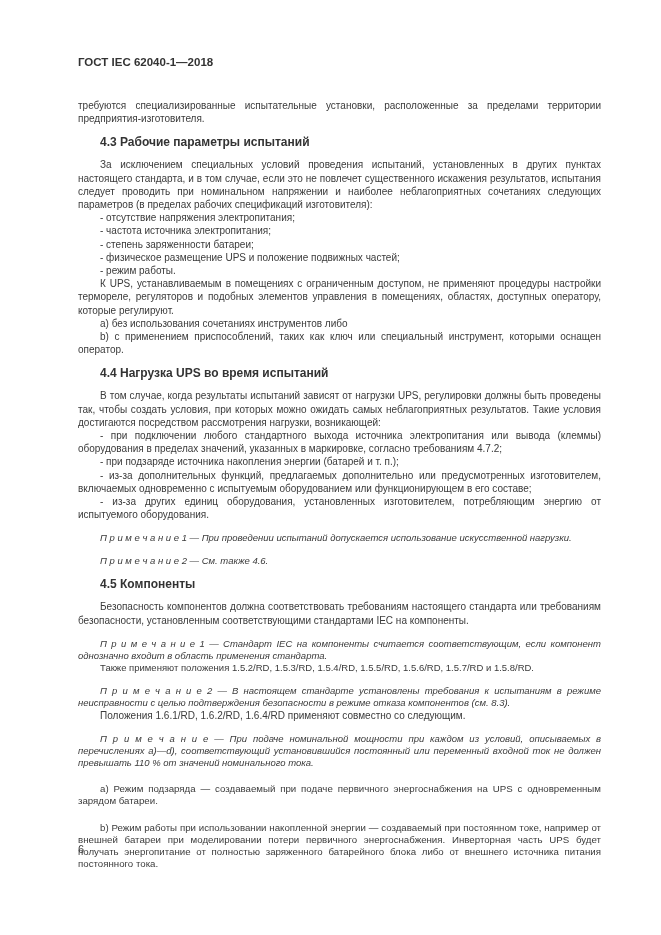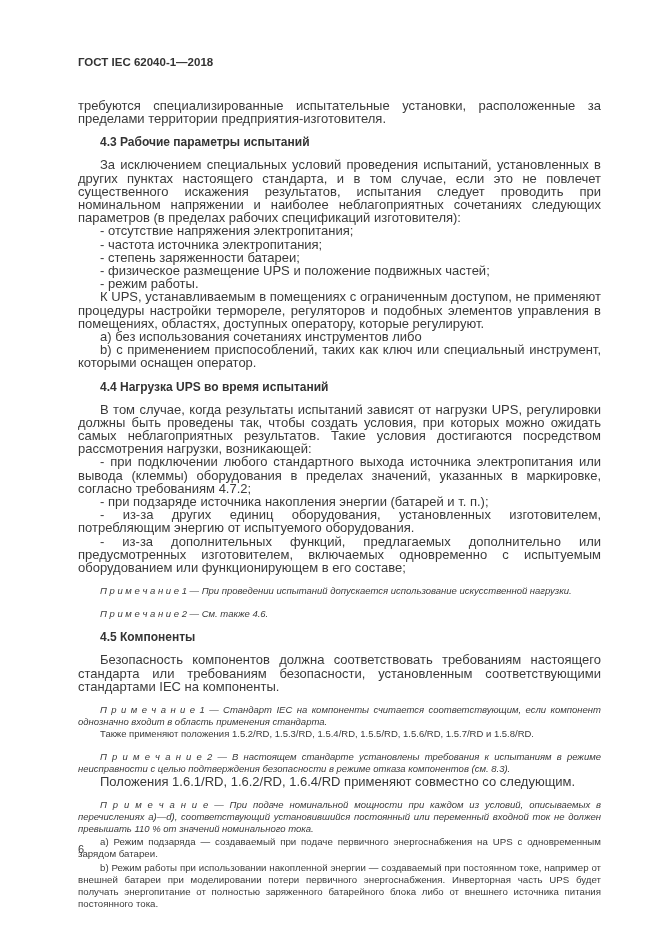--- a/index.html
+++ b/index.html
@@ -19,21 +19,21 @@
     overflow: hidden;
   }
   .doc-header {
     font-size: 11.5px;
     font-weight: bold;
     color: #333333;
     margin: 0 0 31px 0;
   }
   p {
     margin: 0;
-    font-size: 13px;
+    font-size: 10px;
     line-height: 13.2px;
     text-align: justify;
     text-indent: 22px;
   }
   p.noindent { text-indent: 0; }
   .heading {
     font-size: 12px;
     line-height: 13px;
     font-weight: bold;
     margin: 11px 0 9px 0;
@@ -47,21 +47,21 @@
     font-style: italic;
   }
   .note-cont {
     font-size: 9.5px;
     line-height: 12px;
     margin-top: 0;
   }
   .small-item {
     font-size: 9.7px;
     line-height: 12.2px;
-    margin-top: 1px;
+    margin-top: 14px;
   }
   .page-number {
     position: absolute;
     left: 78px;
     top: 843px;
     font-size: 11px;
     color: #3a3a3a;
   }
 </style>
 </head>
@@ -81,22 +81,22 @@
   <p>- физическое размещение UPS и положение подвижных частей;</p>
   <p>- режим работы.</p>
   <p>К UPS, устанавливаемым в помещениях с ограниченным доступом, не применяют процедуры настройки термореле, регуляторов и подобных элементов управления в помещениях, областях, доступных оператору, которые регулируют.</p>
   <p>a) без использования сочетаниях инструментов либо</p>
   <p>b) с применением приспособлений, таких как ключ или специальный инструмент, которыми оснащен оператор.</p>
 
   <div class="heading">4.4 Нагрузка UPS во время испытаний</div>
   <p>В том случае, когда результаты испытаний зависят от нагрузки UPS, регулировки должны быть проведены так, чтобы создать условия, при которых можно ожидать самых неблагоприятных результатов. Такие условия достигаются посредством рассмотрения нагрузки, возникающей:</p>
   <p>- при подключении любого стандартного выхода источника электропитания или вывода (клеммы) оборудования в пределах значений, указанных в маркировке, согласно требованиям 4.7.2;</p>
   <p>- при подзаряде источника накопления энергии (батарей и т. п.);</p>
+  <p>- из-за дополнительных функций, предлагаемых дополнительно или предусмотренных изготовителем, включаемых одновременно с испытуемым оборудованием или функционирующем в его составе;</p>
   <p>- из-за других единиц оборудования, установленных изготовителем, потребляющим энергию от испытуемого оборудования.</p>
-  <p>- из-за дополнительных функций, предлагаемых дополнительно или предусмотренных изготовителем, включаемых одновременно с испытуемым оборудованием или функционирующем в его составе;</p>
   <p class="note">П р и м е ч а н и е   1 — При проведении испытаний допускается использование искусственной нагрузки.</p>
   <p class="note">П р и м е ч а н и е   2 — См. также 4.6.</p>
 
   <div class="heading">4.5 Компоненты</div>
   <p>Безопасность компонентов должна соответствовать требованиям настоящего стандарта или требованиям безопасности, установленным соответствующими стандартами IEC на компоненты.</p>
   <p class="note">П р и м е ч а н и е   1 — Стандарт IEC на компоненты считается соответствующим, если компонент однозначно входит в область применения стандарта.</p>
   <p class="note-cont">Также применяют положения 1.5.2/RD, 1.5.3/RD, 1.5.4/RD, 1.5.5/RD, 1.5.6/RD, 1.5.7/RD и 1.5.8/RD.</p>
   <p class="note">П р и м е ч а н и е   2 — В настоящем стандарте установлены требования к испытаниям в режиме неисправности с целью подтверждения безопасности в режиме отказа компонентов (см. 8.3).</p>
 
   <p>Положения 1.6.1/RD, 1.6.2/RD, 1.6.4/RD применяют совместно со следующим.</p>

